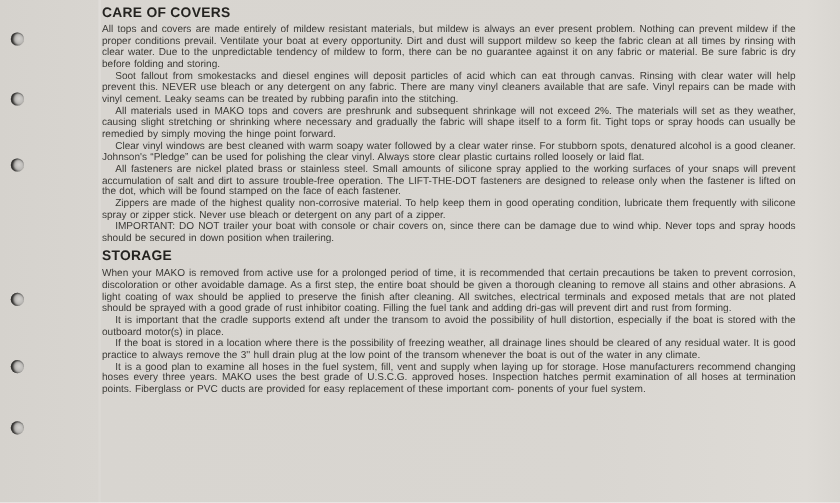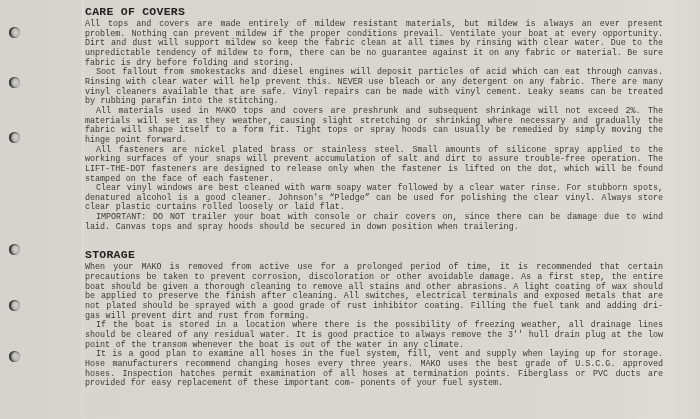--- a/index.html
+++ b/index.html
@@ -8,21 +8,20 @@
     width: 700px;
     height: 419px;
     overflow: hidden;
     font-family: "Liberation Sans", sans-serif;
   }
   .page {
     position: relative;
     width: 700px;
     height: 419px;
     background: linear-gradient(90deg, #d5d2cd 0%, #d8d5d0 12%, #d9d6d1 70%, #dedbd6 96%, #d9d6d1 100%);
-    font-family: Liberation Mono, monospace;
   }
   
   .hole {
     position: absolute;
     left: 9px;
     width: 11px;
     height: 11px;
     border-radius: 50%;
     background: radial-gradient(circle at 62% 48%, #d2d0cd 0%, #bbb9b6 45%, #9a9895 75%, #7d7b79 100%);
     box-shadow: inset 2.5px 0 2px -0.5px #2b2a28, inset 0 1px 1px rgba(40,40,38,0.45);
@@ -36,21 +35,21 @@
   }
   h1 {
     margin: 0 0 2px 0;
     font-size: 11.5px;
     line-height: 13px;
     font-weight: bold;
     letter-spacing: 0.25px;
     color: #242320;
   }
   h1.storage {
-    margin-top: 16px;
+    margin-top: 5px;
   }
   p {
     margin: 0;
     font-size: 8.4px;
     line-height: 9.65px;
     text-align: justify;
     word-spacing: 0.5px;
   }
   p.indent {
     text-indent: 11px;
@@ -79,22 +78,24 @@
     <div class="hole" style="top:244px"></div>
     <div class="hole" style="top:300px"></div>
     <div class="hole" style="top:351px"></div>
   </div>
 
   <div class="textblock">
     <h1>CARE OF COVERS</h1>
     <p>All tops and covers are made entirely of mildew resistant materials, but mildew is always an ever present problem. Nothing can prevent mildew if the proper conditions prevail. Ventilate your boat at every opportunity. Dirt and dust will support mildew so keep the fabric clean at all times by rinsing with clear water. Due to the unpredictable tendency of mildew to form, there can be no guarantee against it on any fabric or material. Be sure fabric is dry before folding and storing.</p>
     <p class="indent">Soot fallout from smokestacks and diesel engines will deposit particles of acid which can eat through canvas. Rinsing with clear water will help prevent this. NEVER use bleach or any detergent on any fabric. There are many vinyl cleaners available that are safe. Vinyl repairs can be made with vinyl cement. Leaky seams can be treated by rubbing parafin into the stitching.</p>
     <p class="indent">All materials used in MAKO tops and covers are preshrunk and subsequent shrinkage will not exceed 2%. The materials will set as they weather, causing slight stretching or shrinking where necessary and gradually the fabric will shape itself to a form fit. Tight tops or spray hoods can usually be remedied by simply moving the hinge point forward.</p>
+    <p class="indent">Clear vinyl windows are best cleaned with warm soapy water followed by a clear water rinse. For stubborn spots, denatured alcohol is a good cleaner. Johnson's “Pledge” can be used for polishing the clear vinyl. Always store clear plastic curtains rolled loosely or laid flat.</p>
     <p class="indent">All fasteners are nickel plated brass or stainless steel. Small amounts of silicone spray applied to the working surfaces of your snaps will prevent accumulation of salt and dirt to assure trouble-free operation. The LIFT-THE-DOT fasteners are designed to release only when the fastener is lifted on the dot, which will be found stamped on the face of each fastener.</p>
-    <p class="indent">Clear vinyl windows are best cleaned with warm soapy water followed by a clear water rinse. For stubborn spots, denatured alcohol is a good cleaner. Johnson's “Pledge” can be used for polishing the clear vinyl. Always store clear plastic curtains rolled loosely or laid flat.</p>
-    <p class="indent">IMPORTANT: DO NOT trailer your boat with console or chair covers on, since there can be damage due to wind laid. Canvas tops and spray hoods should be secured in down position when trailering.</p>
+    <p class="indent">Zippers are made of the highest quality non-corrosive material. To help keep them in good operating condition, lubricate them frequently with silicone spray or zipper stick. Never use bleach or detergent on any part of a zipper.</p>
+    <p class="indent">IMPORTANT: DO NOT trailer your boat with console or chair covers on, since there can be damage due to wind whip. Never tops and spray hoods should be secured in down position when trailering.</p>
 
     <h1 class="storage">STORAGE</h1>
     <p>When your MAKO is removed from active use for a prolonged period of time, it is recommended that certain precautions be taken to prevent corrosion, discoloration or other avoidable damage. As a first step, the entire boat should be given a thorough cleaning to remove all stains and other abrasions. A light coating of wax should be applied to preserve the finish after cleaning. All switches, electrical terminals and exposed metals that are not plated should be sprayed with a good grade of rust inhibitor coating. Filling the fuel tank and adding dri-gas will prevent dirt and rust from forming.</p>
+    <p class="indent">It is important that the cradle supports extend aft under the transom to avoid the possibility of hull distortion, especially if the boat is stored with the outboard motor(s) in place.</p>
     <p class="indent">If the boat is stored in a location where there is the possibility of freezing weather, all drainage lines should be cleared of any residual water. It is good practice to always remove the 3'' hull drain plug at the low point of the transom whenever the boat is out of the water in any climate.</p>
     <p class="indent">It is a good plan to examine all hoses in the fuel system, fill, vent and supply when laying up for storage. Hose manufacturers recommend changing hoses every three years. MAKO uses the best grade of U.S.C.G. approved hoses. Inspection hatches permit examination of all hoses at termination points. Fiberglass or PVC ducts are provided for easy replacement of these important com- ponents of your fuel system.</p>
   </div>
 </div>
 
 </body></html>

